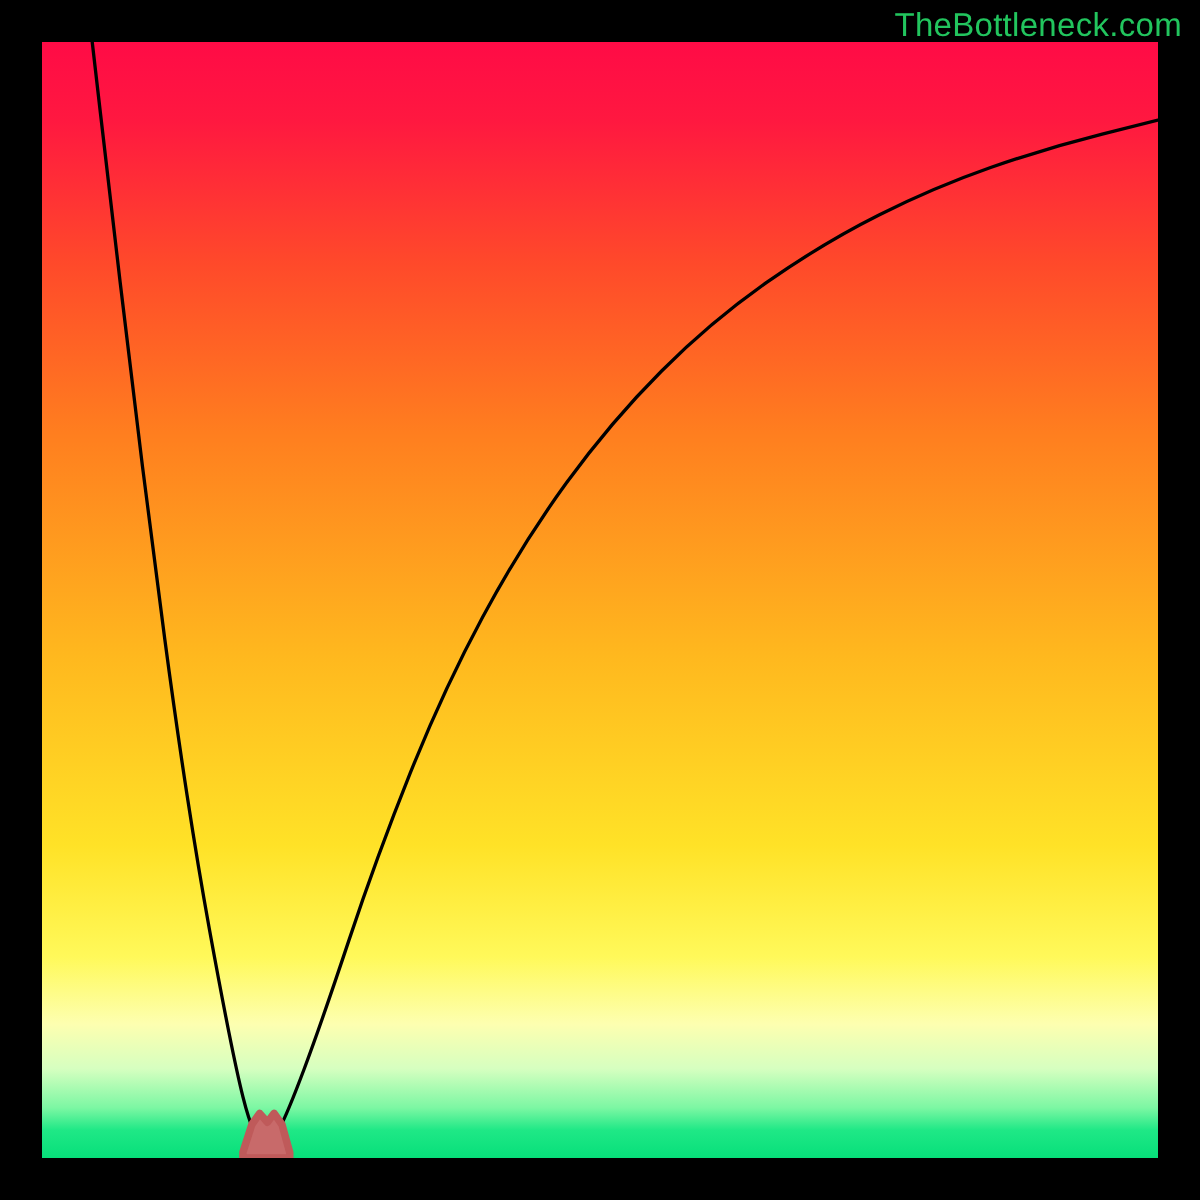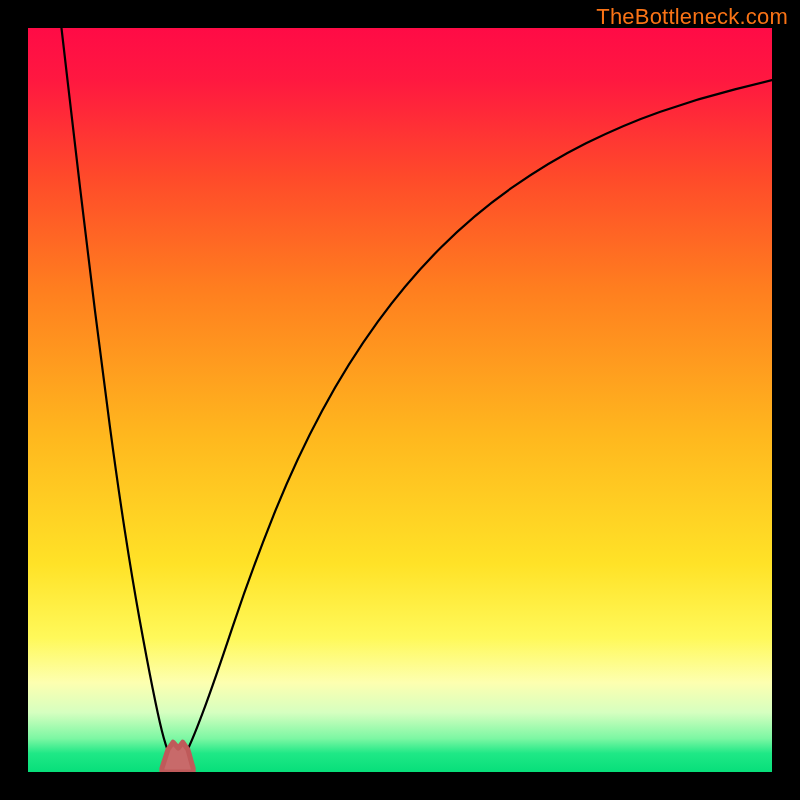--- a/index.html
+++ b/index.html
@@ -22,21 +22,21 @@
     left: 28px;
     top: 28px;
     width: 744px;
     height: 744px;
     overflow: hidden;
   }
   .watermark {
     position: absolute;
     top: 4px;
     right: 12px;
-    color: #f97316;
+    color: #22c55e;
     font-size: 22px;
     letter-spacing: 0.2px;
     font-weight: 500;
     user-select: none;
   }
 </style>
 </head>
 <body>
 
 <div class="frame">

